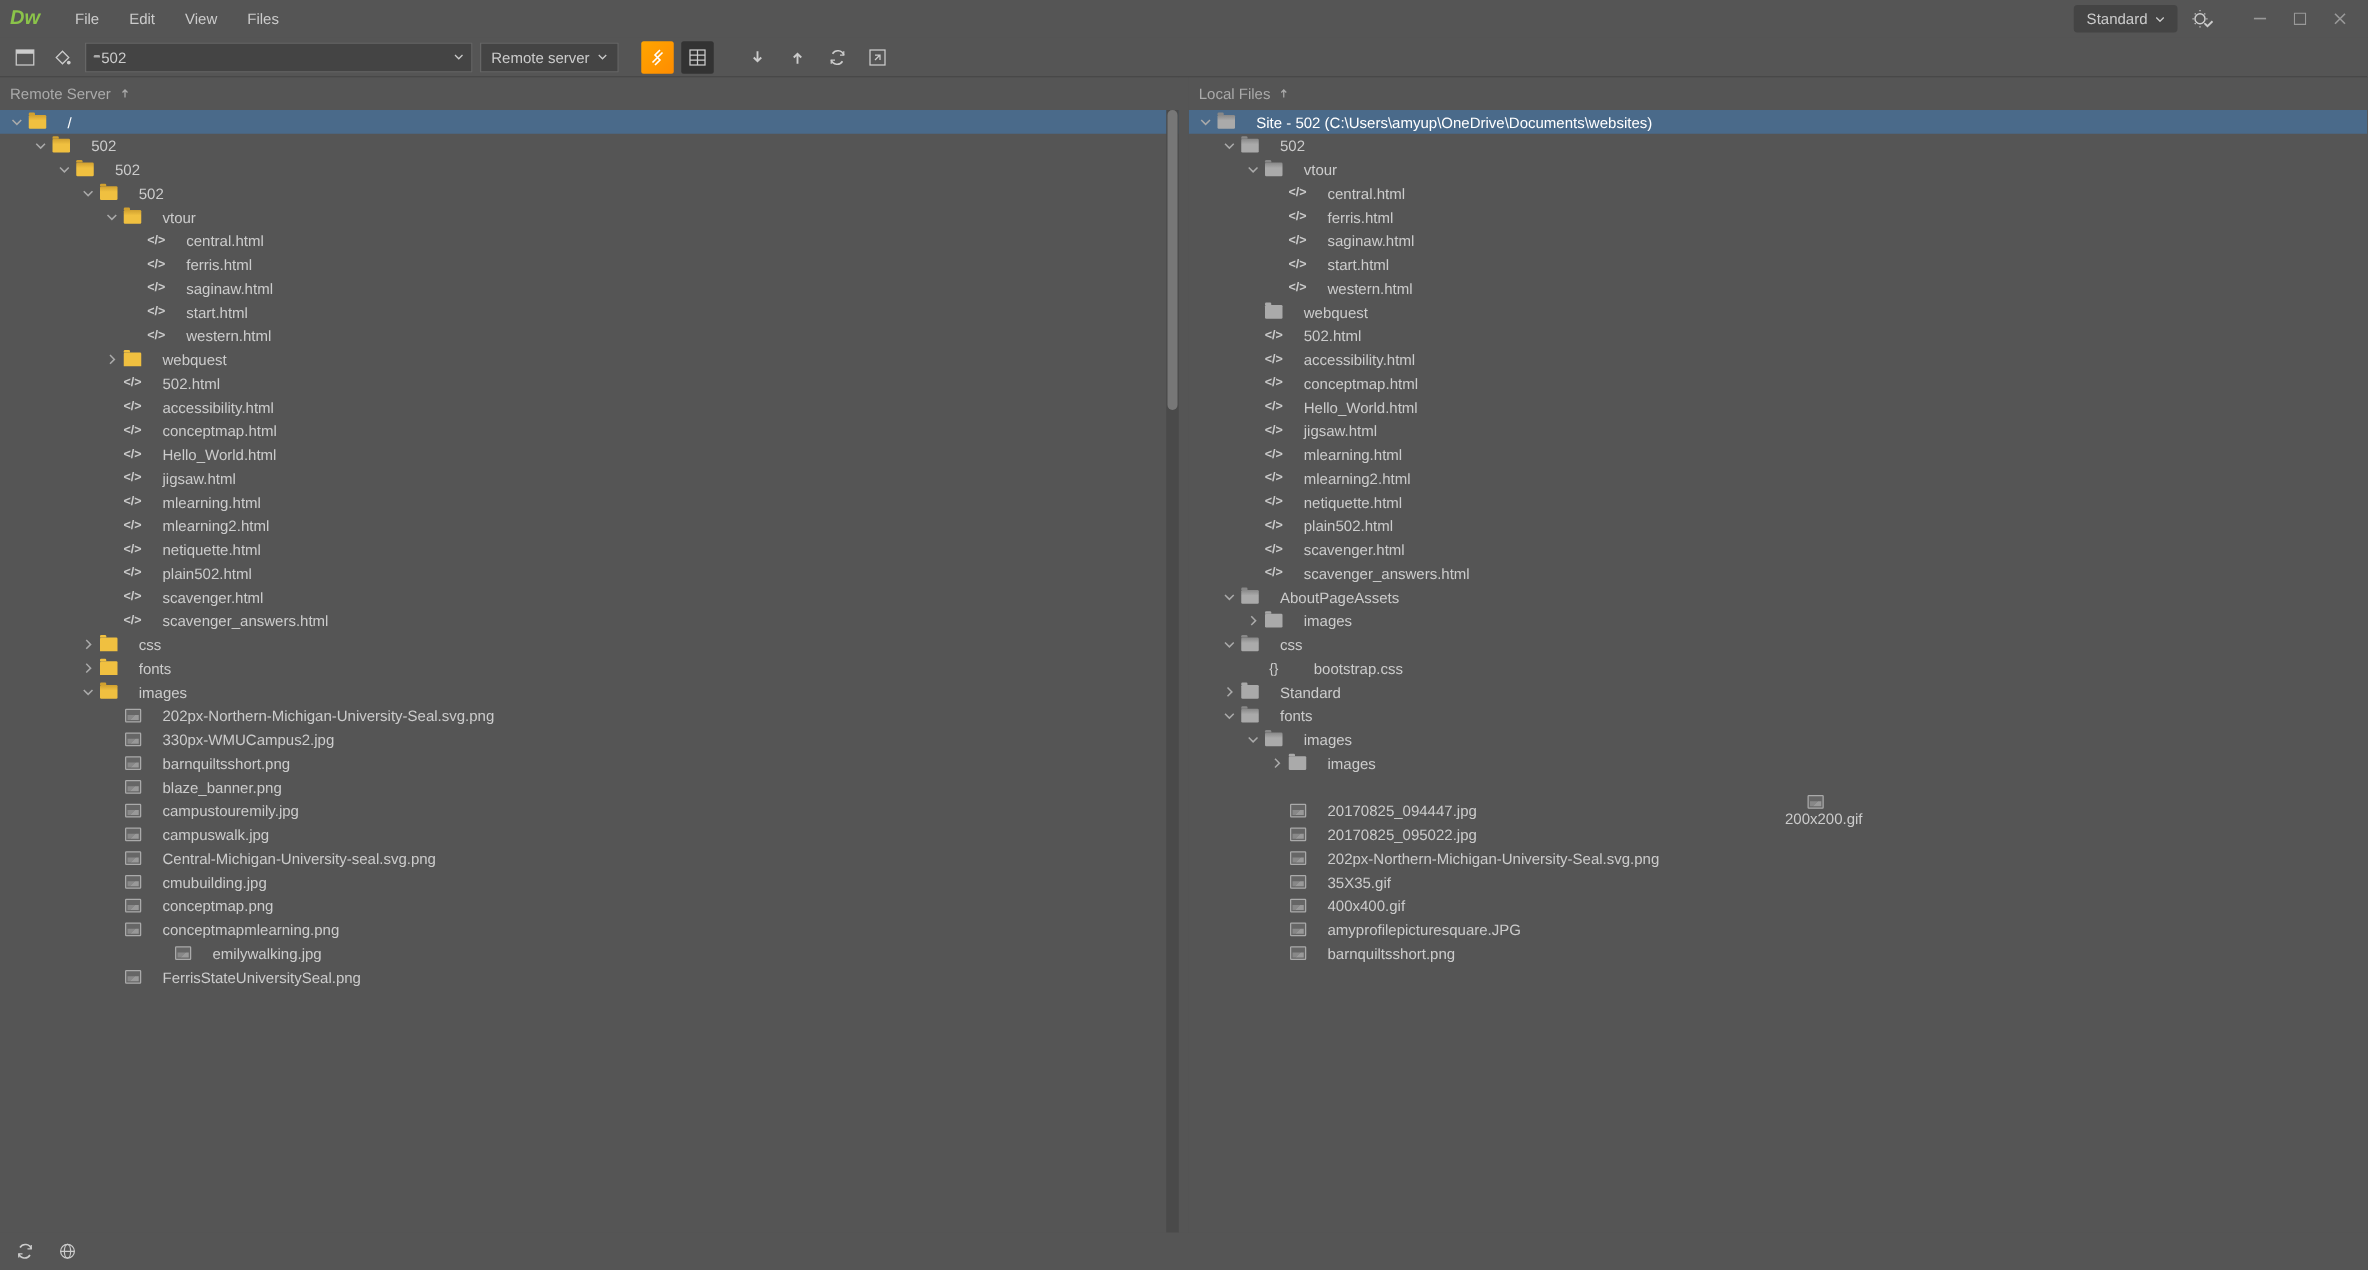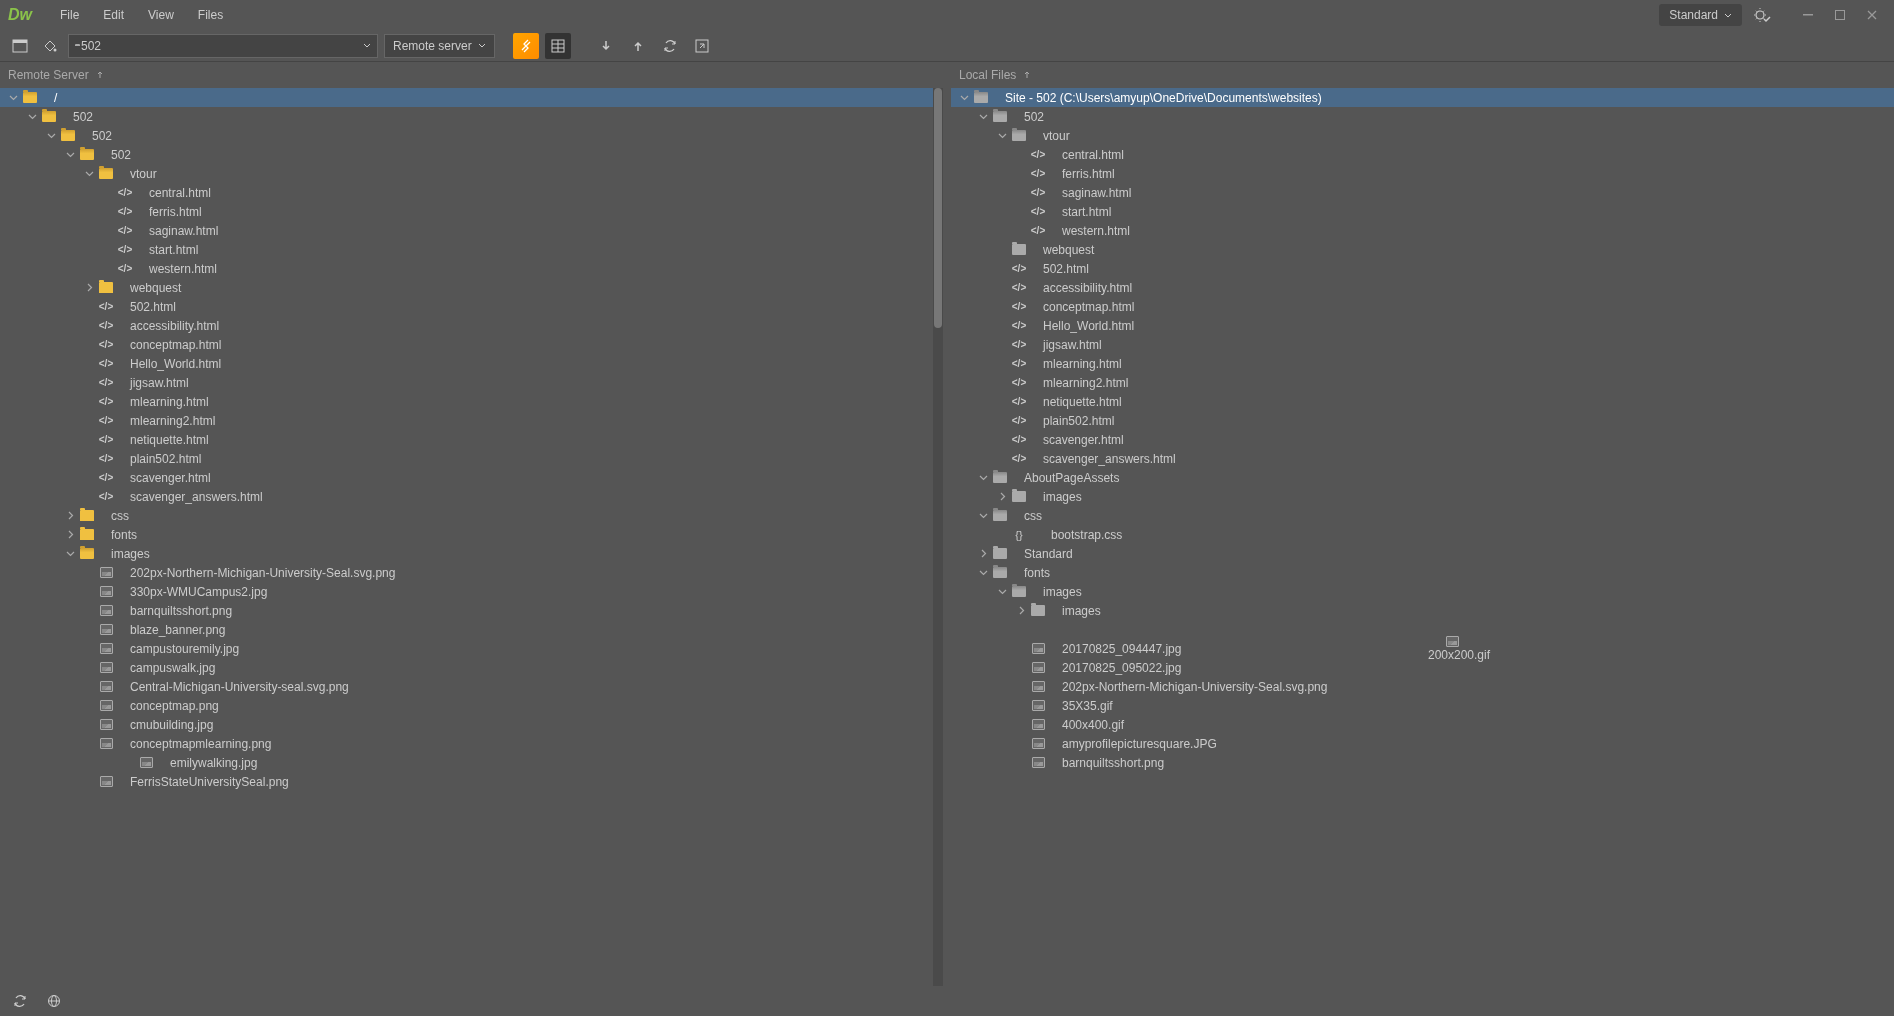--- a/index.html
+++ b/index.html
@@ -423,28 +423,28 @@
           <span class="icon">
             <span class="image-icon"></span>
           </span>
           <span style="margin-left: 10px;">Central-Michigan-University-seal.svg.png</span>
         </div>
         <div class="row" style="padding-left: 82px;">
           <span class="toggle"></span>
           <span class="icon">
             <span class="image-icon"></span>
           </span>
+          <span style="margin-left: 10px;">cmubuilding.jpg</span>
+        </div>
+        <div class="row" style="padding-left: 82px;">
+          <span class="toggle"></span>
+          <span class="icon">
+            <span class="image-icon"></span>
+          </span>
           <span style="margin-left: 10px;">conceptmap.png</span>
-        </div>
-        <div class="row" style="padding-left: 82px;">
-          <span class="toggle"></span>
-          <span class="icon">
-            <span class="image-icon"></span>
-          </span>
-          <span style="margin-left: 10px;">cmubuilding.jpg</span>
         </div>
         <div class="row" style="padding-left: 82px;">
           <span class="toggle"></span>
           <span class="icon">
             <span class="image-icon"></span>
           </span>
           <span style="margin-left: 10px;">conceptmapmlearning.png</span>
         </div>
         <div class="row" style="padding-left: 82px; margin-left: 40px;">
           <span class="toggle"></span>

